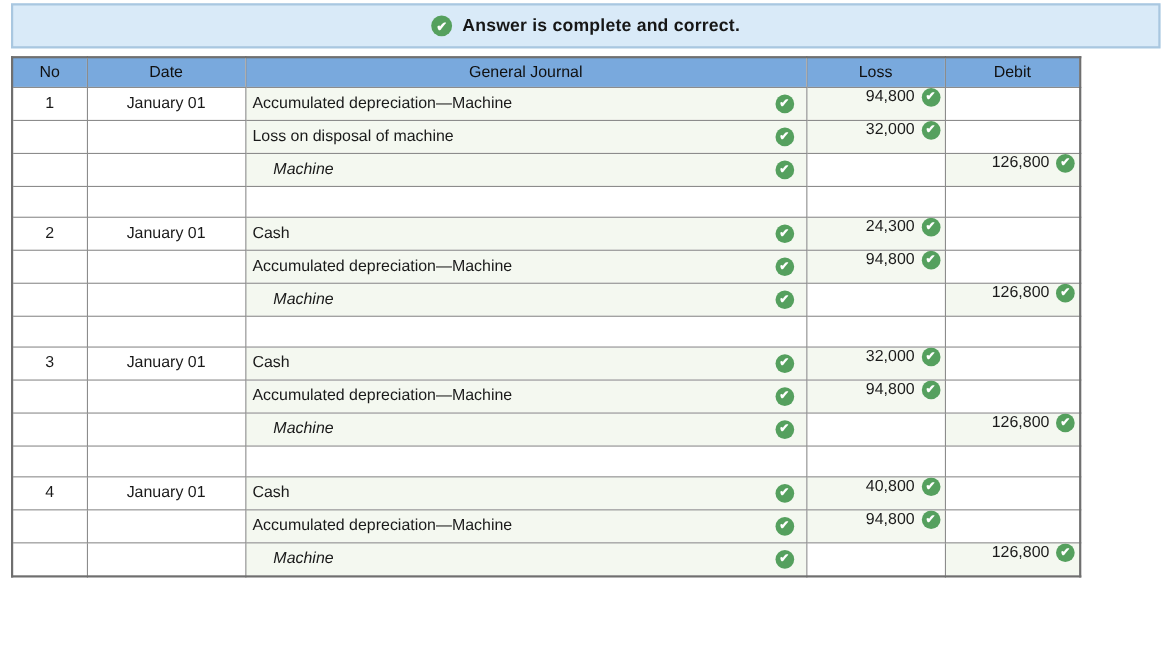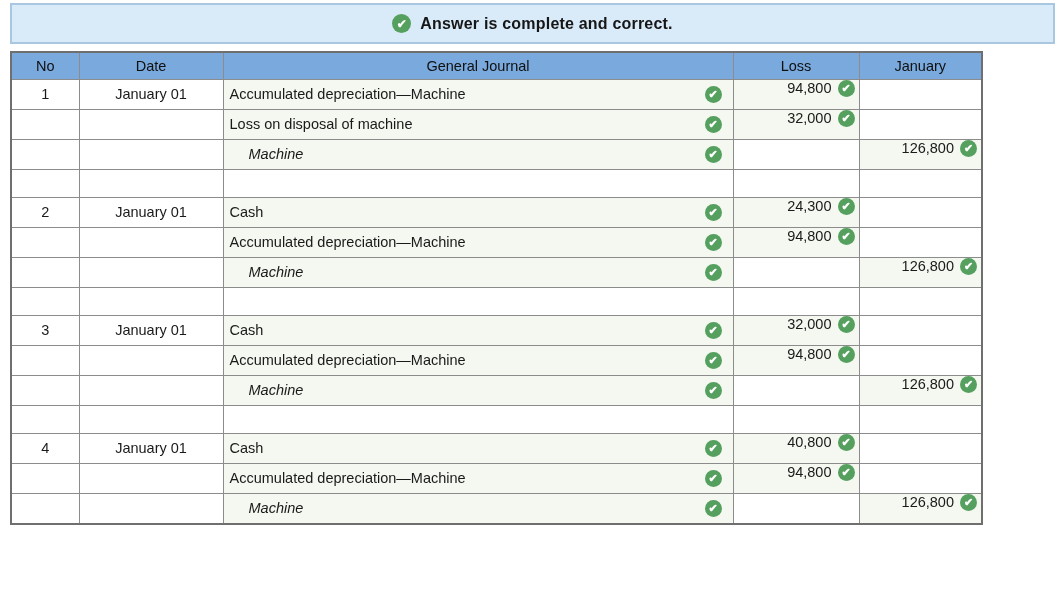--- a/index.html
+++ b/index.html
@@ -105,21 +105,21 @@
       <col style="width:510px">
       <col style="width:126px">
       <col style="width:123px">
     </colgroup>
     <thead>
       <tr>
         <th>No</th>
         <th>Date</th>
         <th>General Journal</th>
         <th>Loss</th>
-        <th>January</th>
+        <th>Debit</th>
       </tr>
     </thead>
     <tbody>
         <tr>
           <td class="cell-no">1</td>
           <td class="cell-date">January 01</td>
           <td class="cell-account tint">
             <div class="inner acct">
               <span class="acct-name">Accumulated depreciation—Machine</span>
               <span class="check">✔</span>

